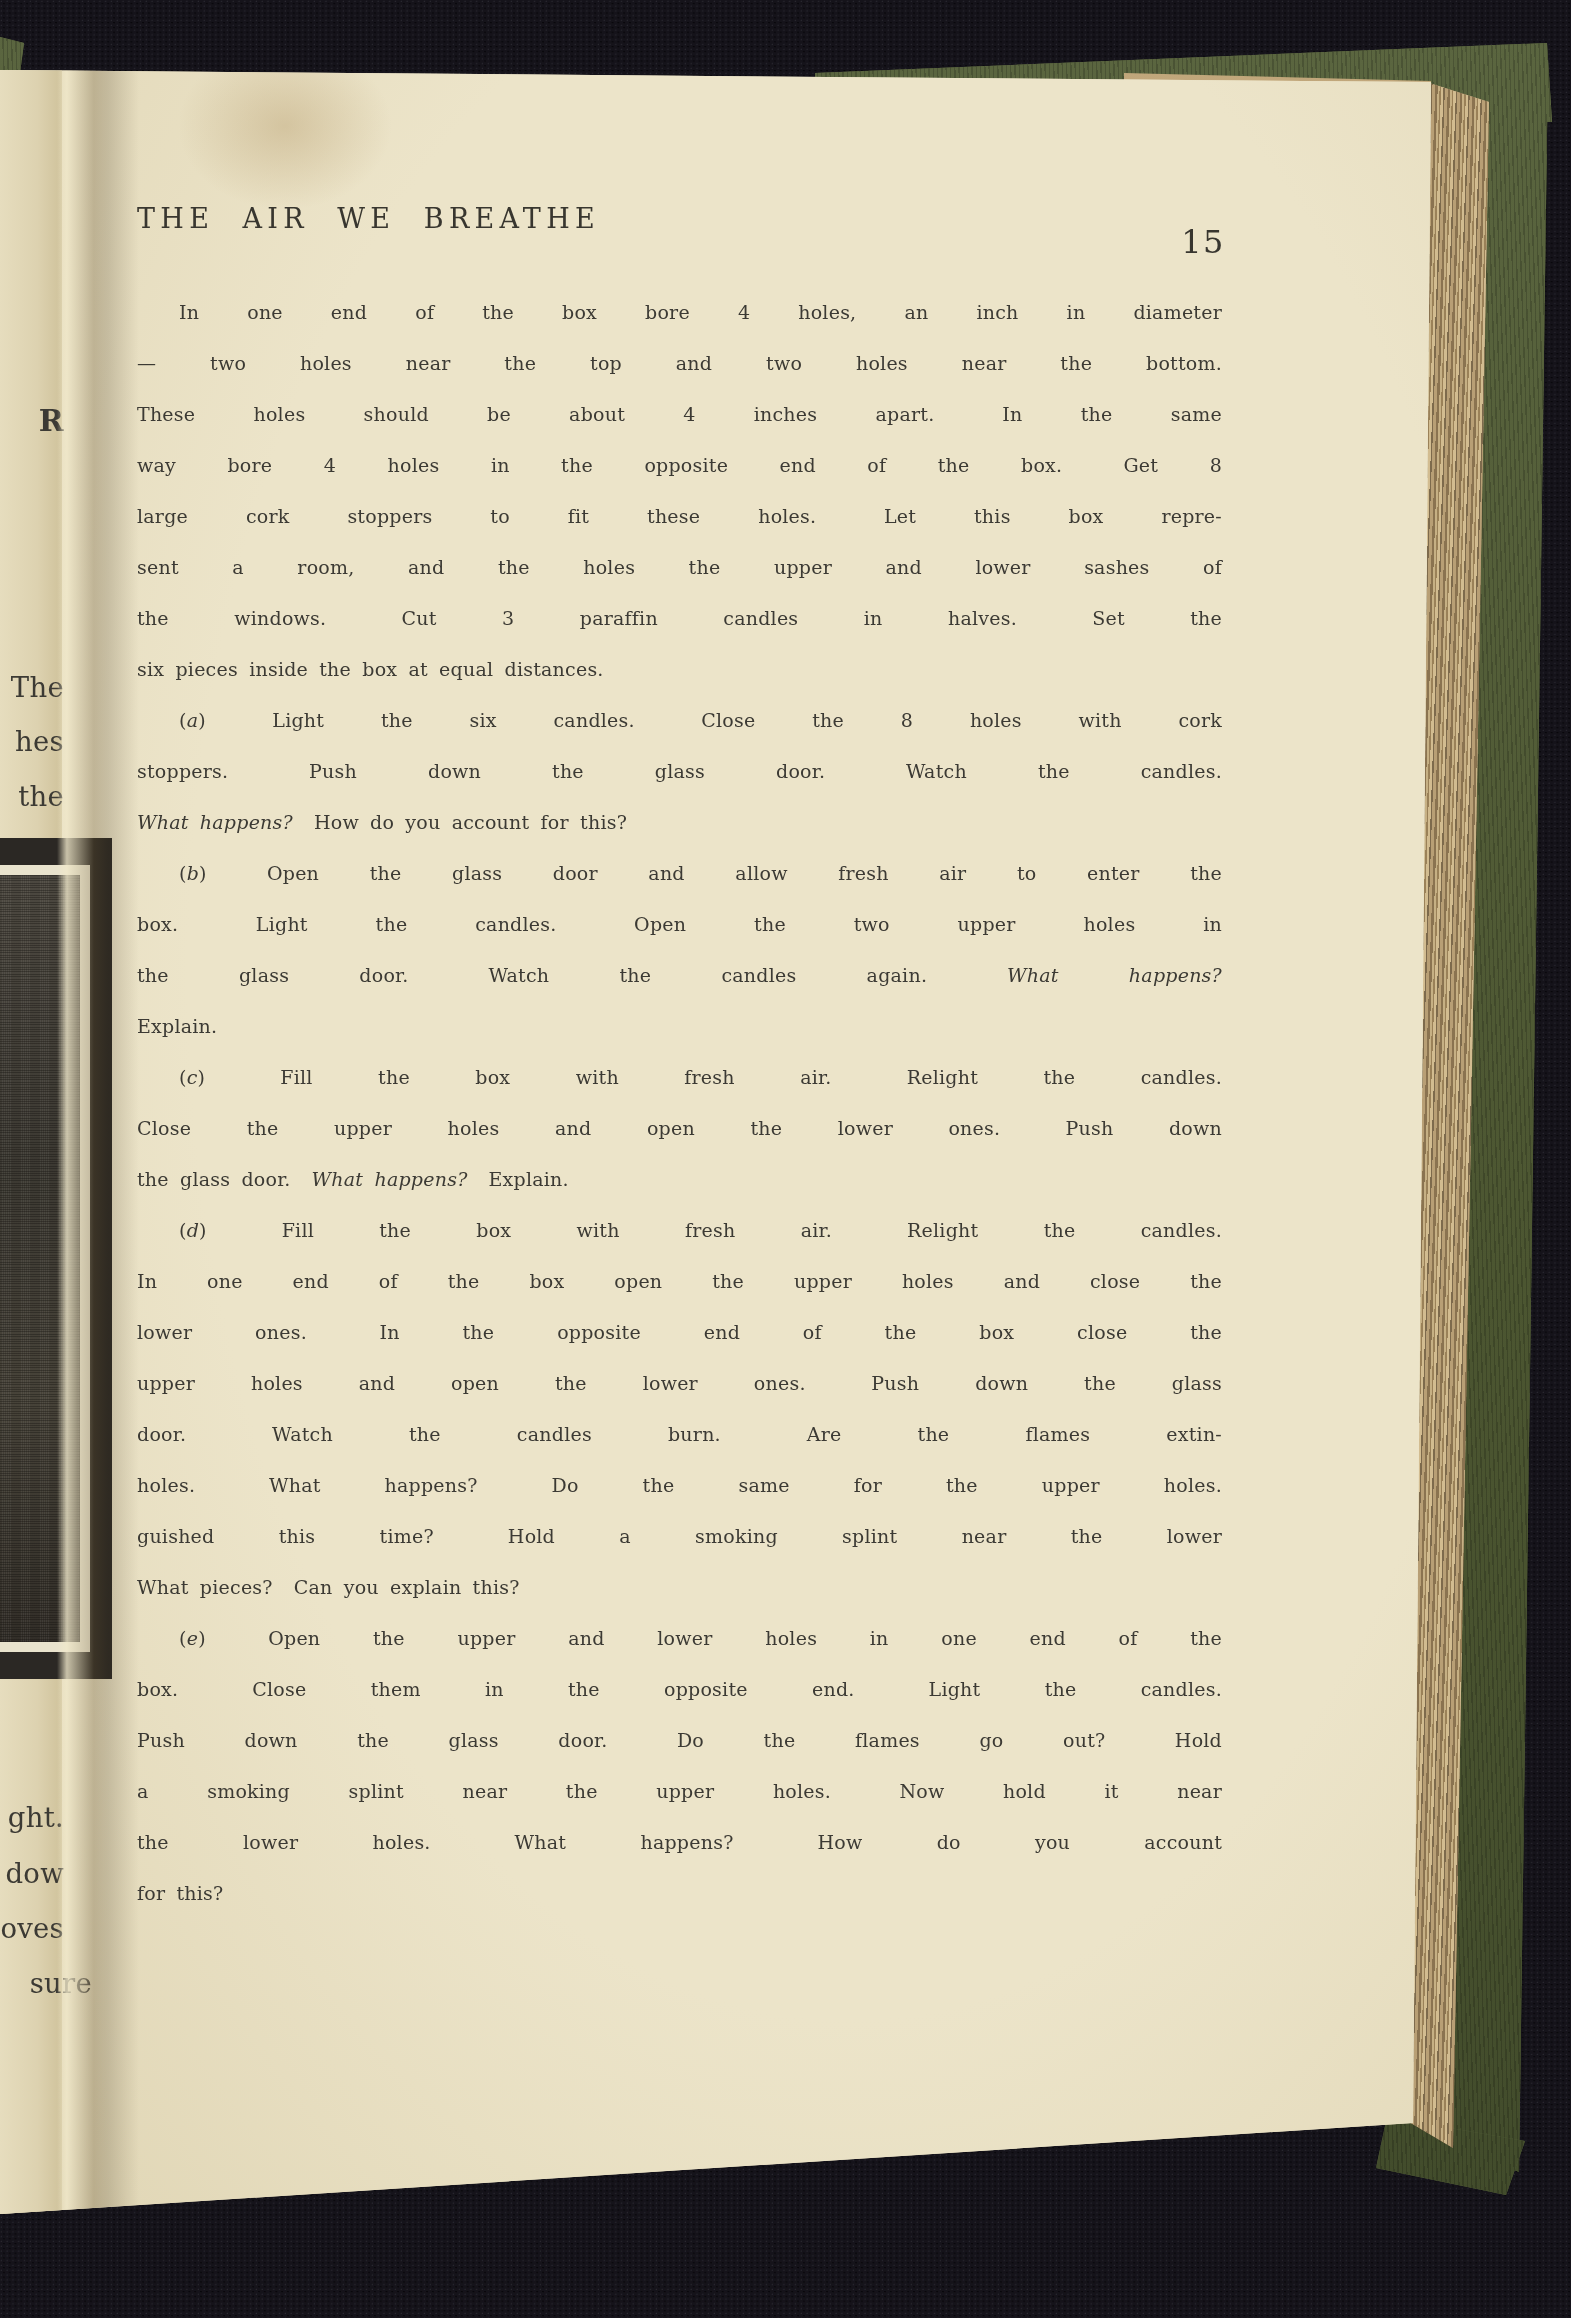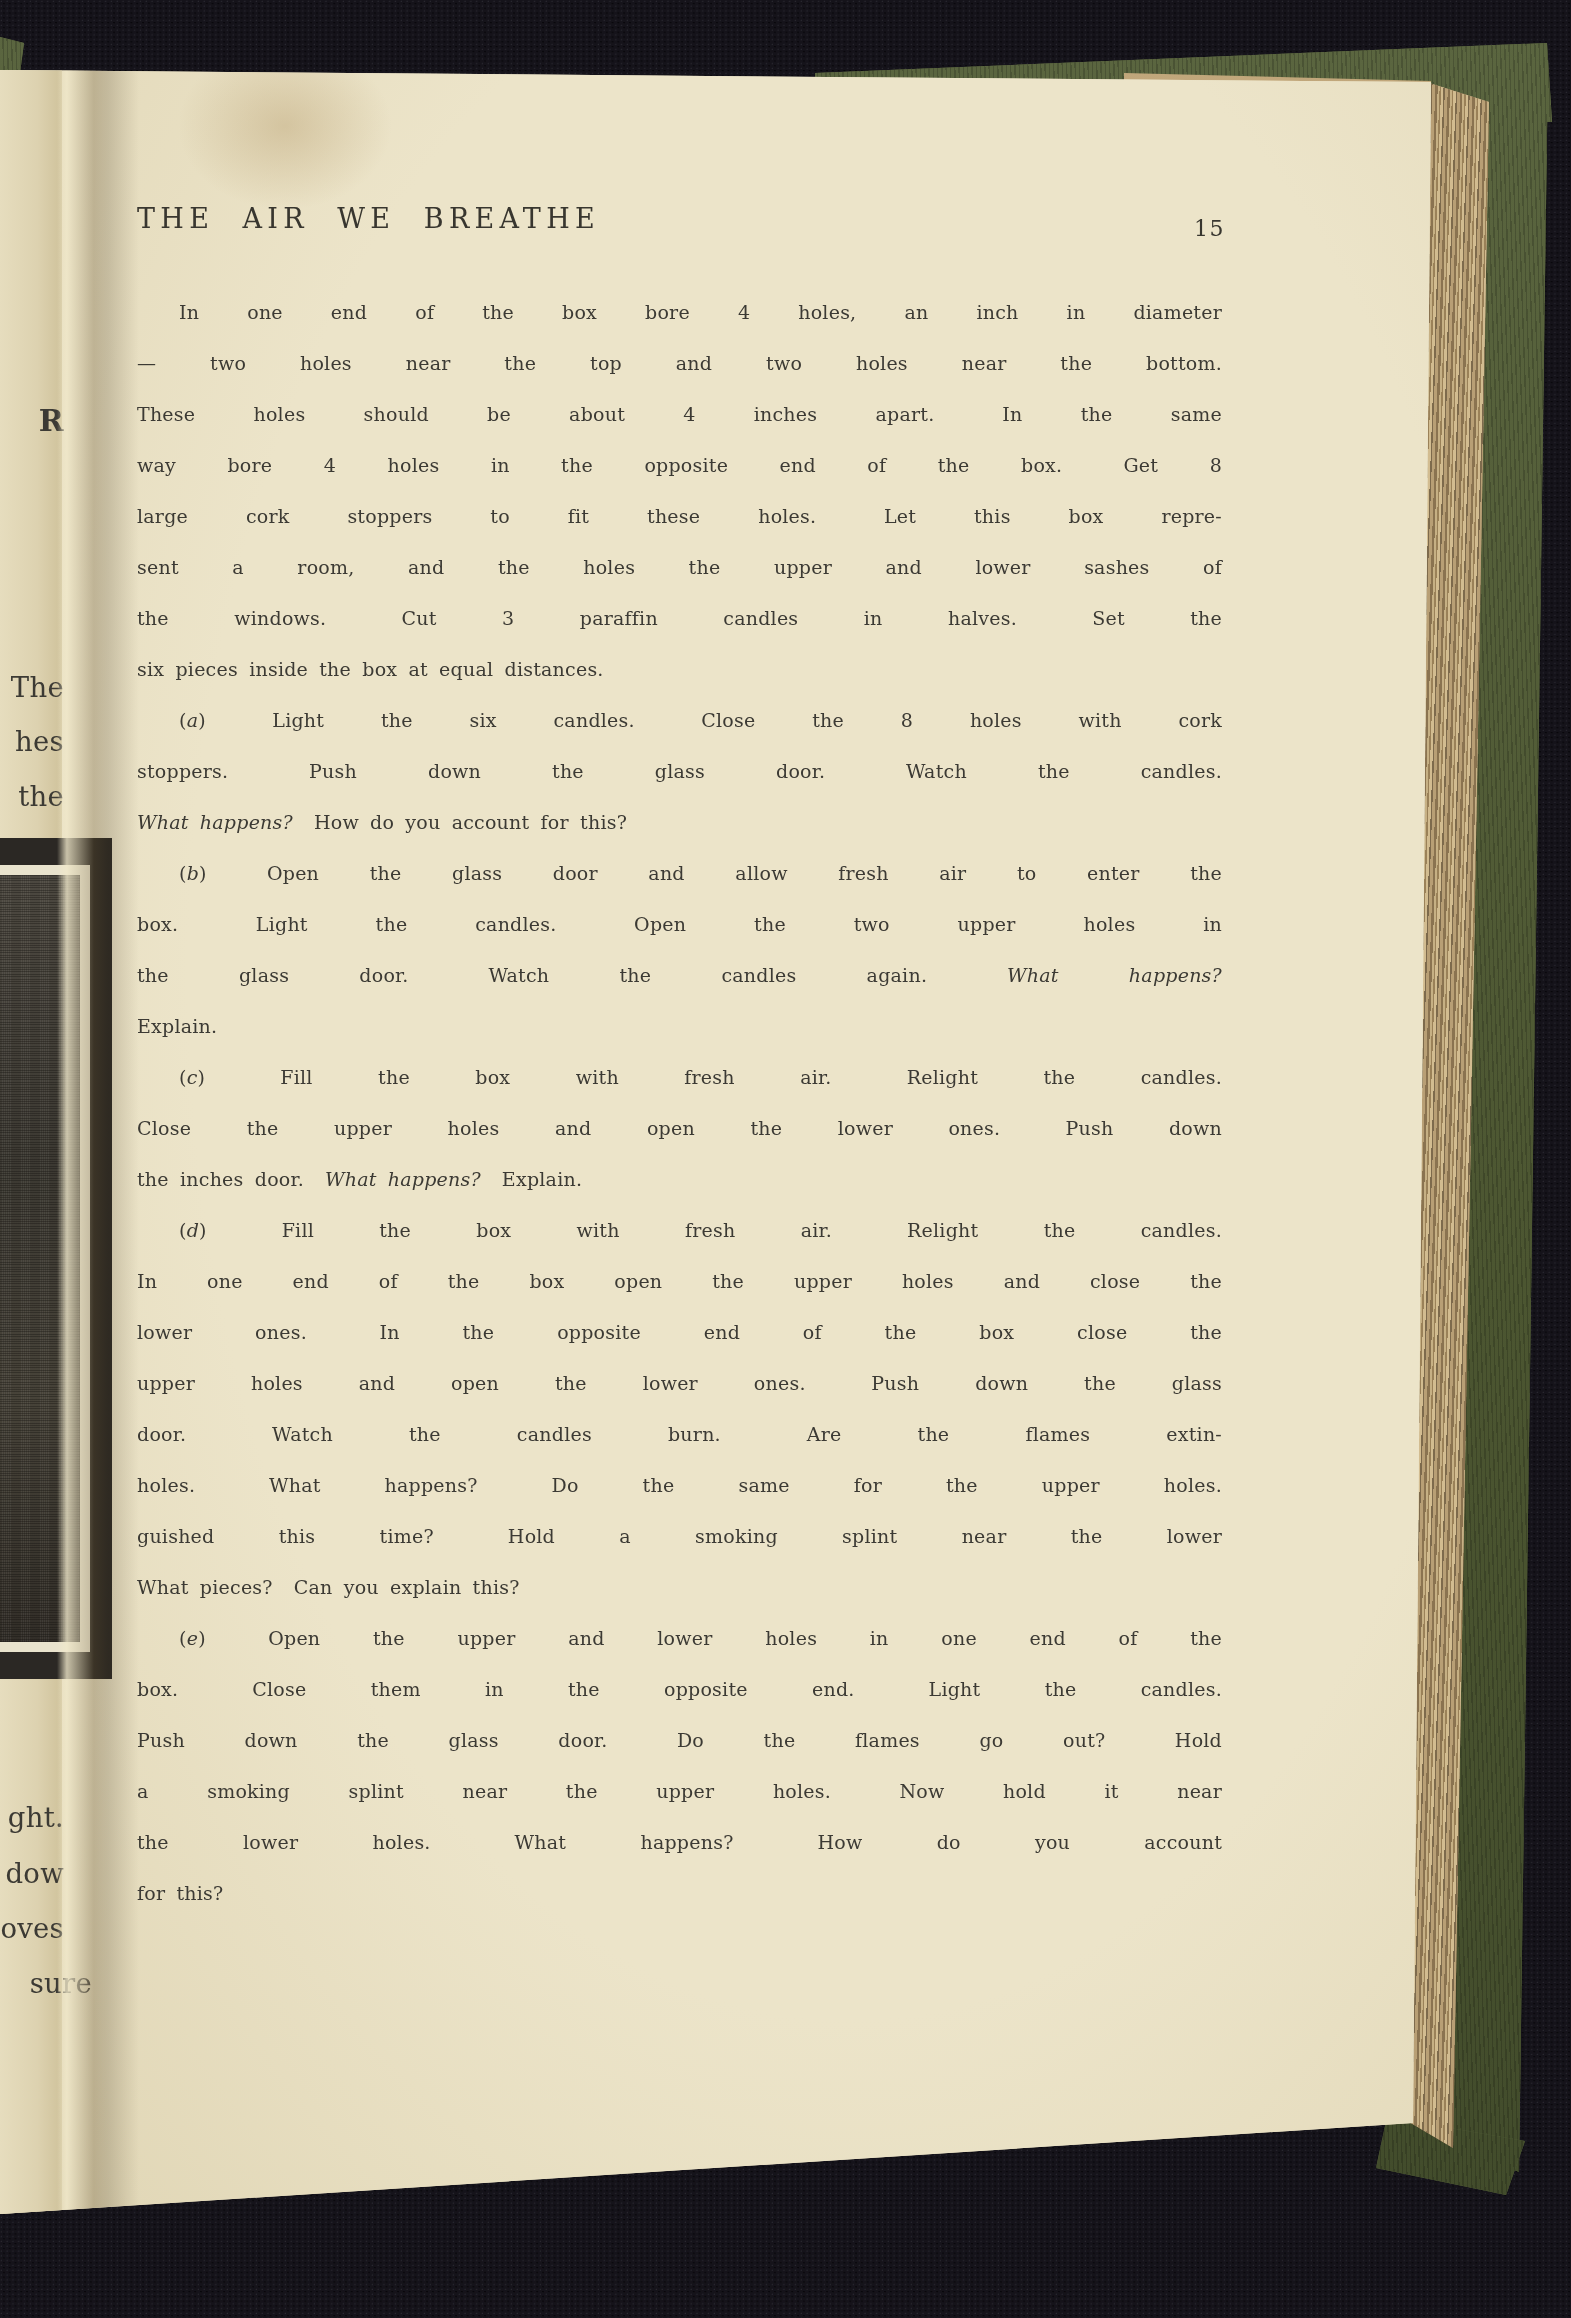--- a/index.html
+++ b/index.html
@@ -89,22 +89,22 @@
   }
   #frag-r{font-weight:bold;font-size:30px;}
 
   
   #page-header{left:137px;top:203px;width:1085px;height:39px;}
   #page-title{
     position:absolute;left:0;right:0;
     font-size:27px;color:#38362f;letter-spacing:5.3px;word-spacing:14.5px;
   }
   #page-number{
-    position:absolute;right:-2.9px;top:13px;
-    font-size:22px;color:#38362f;letter-spacing:1.4px;
+    position:absolute;right:-2.9px;top:20px;
+    font-size:32px;color:#38362f;letter-spacing:1.4px;
   }
 
   
   #body-lines{left:137px;top:287px;width:1085px;}
   .tline{
     height:51px;line-height:51px;
     font-size:19px;color:#3c3a34;
     letter-spacing:0.012em;word-spacing:0.26em;
     text-align:justify;text-align-last:justify;
     text-justify:inter-word;
@@ -163,21 +163,21 @@
         <div class="tline last"><span>six pieces inside the box at equal distances.</span></div>
         <div class="tline ind"><span>(</span><span class="it">a</span><span>)  Light the six candles.  Close the 8 holes with cork</span></div>
         <div class="tline"><span>stoppers.  Push down the glass door.  Watch the candles.</span></div>
         <div class="tline last"><span class="it">What happens?</span><span>  How do you account for this?</span></div>
         <div class="tline ind"><span>(</span><span class="it">b</span><span>)  Open the glass door and allow fresh air to enter the</span></div>
         <div class="tline"><span>box.  Light the candles.  Open the two upper holes in</span></div>
         <div class="tline"><span>the glass door.  Watch the candles again.  </span><span class="it">What happens?</span></div>
         <div class="tline last"><span>Explain.</span></div>
         <div class="tline ind"><span>(</span><span class="it">c</span><span>)  Fill the box with fresh air.  Relight the candles.</span></div>
         <div class="tline"><span>Close the upper holes and open the lower ones.  Push down</span></div>
-        <div class="tline last"><span>the inches door.  </span><span class="it">What happens?</span><span>  Explain.</span></div>
+        <div class="tline last"><span>the glass door.  </span><span class="it">What happens?</span><span>  Explain.</span></div>
         <div class="tline ind"><span>(</span><span class="it">d</span><span>)  Fill the box with fresh air.  Relight the candles.</span></div>
         <div class="tline"><span>In one end of the box open the upper holes and close the</span></div>
         <div class="tline"><span>lower ones.  In the opposite end of the box close the</span></div>
         <div class="tline"><span>upper holes and open the lower ones.  Push down the glass</span></div>
         <div class="tline"><span>door.  Watch the candles burn.  Are the flames extin-</span></div>
         <div class="tline"><span>holes.  What happens?  Do the same for the upper holes.</span></div>
         <div class="tline"><span>guished this time?  Hold a smoking splint near the lower</span></div>
         <div class="tline last"><span>What pieces?  Can you explain this?</span></div>
         <div class="tline ind"><span>(</span><span class="it">e</span><span>)  Open the upper and lower holes in one end of the</span></div>
         <div class="tline"><span>box.  Close them in the opposite end.  Light the candles.</span></div>

